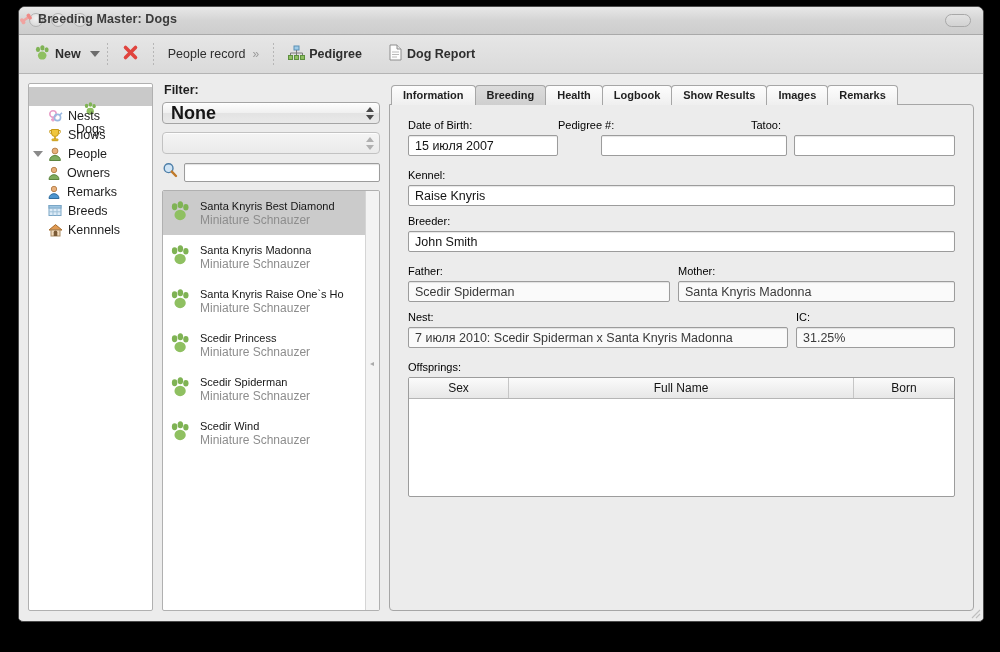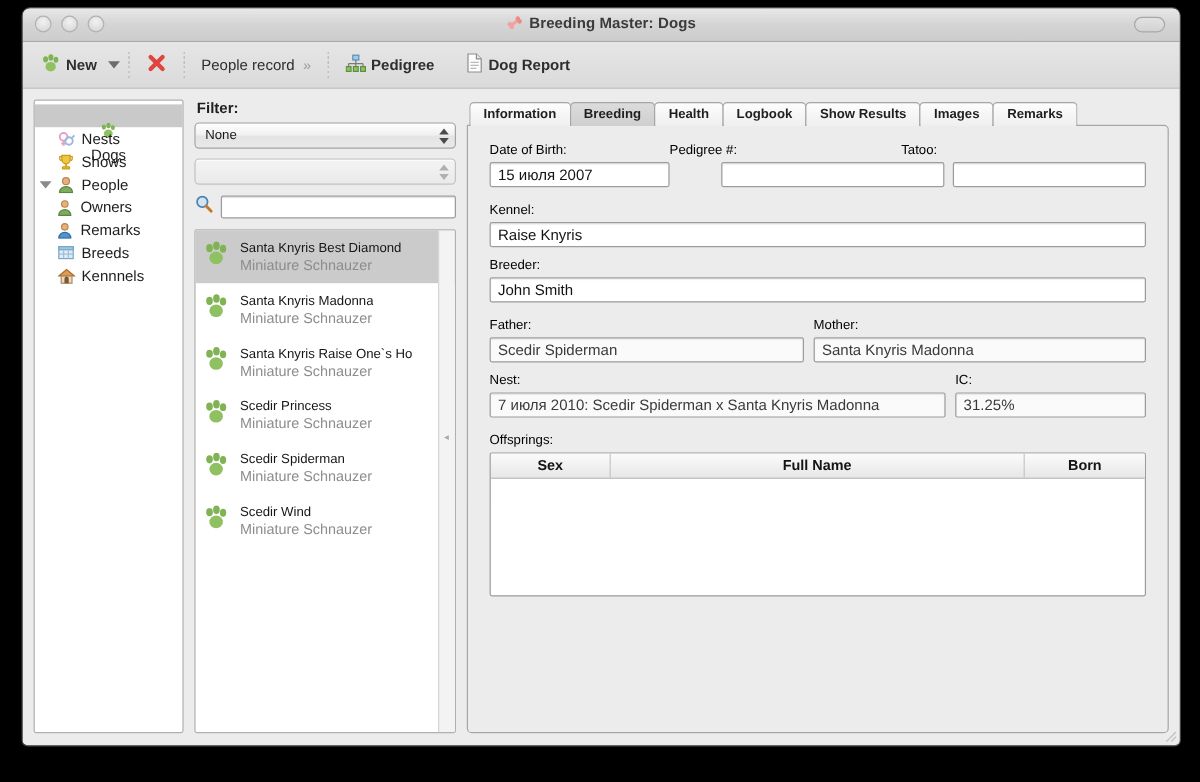--- a/index.html
+++ b/index.html
@@ -11,21 +11,21 @@
     box-shadow:0 3px 10px rgba(0,0,0,0.55);overflow:hidden;}
 
   
   .titlebar{height:27px;position:relative;
     background:linear-gradient(to bottom,#e8e8e8 0%,#d4d4d4 50%,#cdcdcd 100%);
     border-bottom:1px solid #a9a9a9;}
   .traffic{position:absolute;left:10px;top:6px;display:flex;gap:8px;}
   .tl{width:14px;height:14px;border-radius:50%;
     background:radial-gradient(circle at 50% 35%,#f2f2f2,#dcdcdc 70%,#cfcfcf);
     border:1px solid #b2b2b2;box-sizing:border-box;}
-  .title{position:absolute;left:0;right:0;top:5px;text-align:center;
+  .title{position:absolute;left:0;right:0;top:5px;text-align:left;
     font-size:12.5px;color:#3b3b3b;font-weight:600;letter-spacing:.1px;}
   .bone{display:inline-block;vertical-align:-2px;margin-right:5px;}
   .tb-toggle{position:absolute;right:12px;top:7px;width:26px;height:13px;
     border-radius:7px;border:1px solid #a8a8a8;
     background:linear-gradient(to bottom,#e2e2e2,#d2d2d2);box-sizing:border-box;}
 
   
   .toolbar{height:38px;display:flex;align-items:center;padding:0 8px;
     background:linear-gradient(to bottom,#e6e6e6 0%,#dadada 100%);
     border-bottom:1px solid #b4b4b4;}
@@ -54,21 +54,21 @@
     border-right:5px solid transparent;border-top:6px solid #8a8a8a;}
   .indent{padding-left:17px;}
 
   
   .listpanel{width:218px;display:flex;flex-direction:column;}
   .flabel{font-size:12.5px;color:#1f1f1f;font-weight:600;margin:0 0 5px 2px;}
   .combo{height:22px;border:1px solid #a4a4a4;border-radius:4px;position:relative;
     background:linear-gradient(to bottom,#fefefe 0%,#f0f0f0 48%,#e3e3e3 52%,#e9e9e9 100%);
     box-shadow:0 1px 0 rgba(255,255,255,.8) inset;margin-bottom:8px;
     display:flex;align-items:center;box-sizing:border-box;}
-  .combo .cv{font-size:11px;color:#161616;padding-left:8px;font-weight:400;}
+  .combo .cv{font-size:18px;color:#161616;padding-left:8px;font-weight:700;}
   .combo.dim{background:linear-gradient(to bottom,#f4f4f4,#eaeaea);border-color:#c2c2c2;}
   .stepper{position:absolute;right:4px;top:2px;bottom:2px;width:11px;
     display:flex;flex-direction:column;align-items:center;justify-content:center;gap:3px;}
   .stepper i{display:block;width:0;height:0;border-left:4px solid transparent;border-right:4px solid transparent;}
   .stepper .up{border-bottom:5px solid #4a4a4a;}
   .stepper .dn{border-top:5px solid #4a4a4a;}
   .combo.dim .stepper .up{border-bottom-color:#b0b0b0;}
   .combo.dim .stepper .dn{border-top-color:#b0b0b0;}
 
   .searchrow{display:flex;align-items:center;gap:6px;margin-bottom:8px;}
@@ -103,21 +103,21 @@
     box-shadow:0 1px 1px rgba(0,0,0,.10) inset;font-size:12.5px;color:#131313;
     display:flex;align-items:center;padding:0 6px;box-sizing:border-box;}
   .fin.ro{background:#fafafa;color:#3a3a3a;}
   .frow{display:flex;}
   .gap{height:13px;}
 
   .otable{border:1px solid #9c9c9c;background:#fff;border-radius:2px;height:118px;
     overflow:hidden;}
   .ohead{display:flex;height:20px;
     background:linear-gradient(to bottom,#fbfbfb,#e7e7e7);border-bottom:1px solid #b5b5b5;}
-  .oh{font-size:12px;color:#141414;font-weight:700;display:flex;align-items:center;
+  .oh{font-size:12px;color:#141414;font-weight:400;display:flex;align-items:center;
     justify-content:center;border-right:1px solid #c6c6c6;box-sizing:border-box;}
   .oh:last-child{border-right:none;}
 
   .grip{position:absolute;right:2px;bottom:2px;width:13px;height:13px;opacity:.45;}
 </style>
 </head>
 <body>
 
 <div class="window">
 

